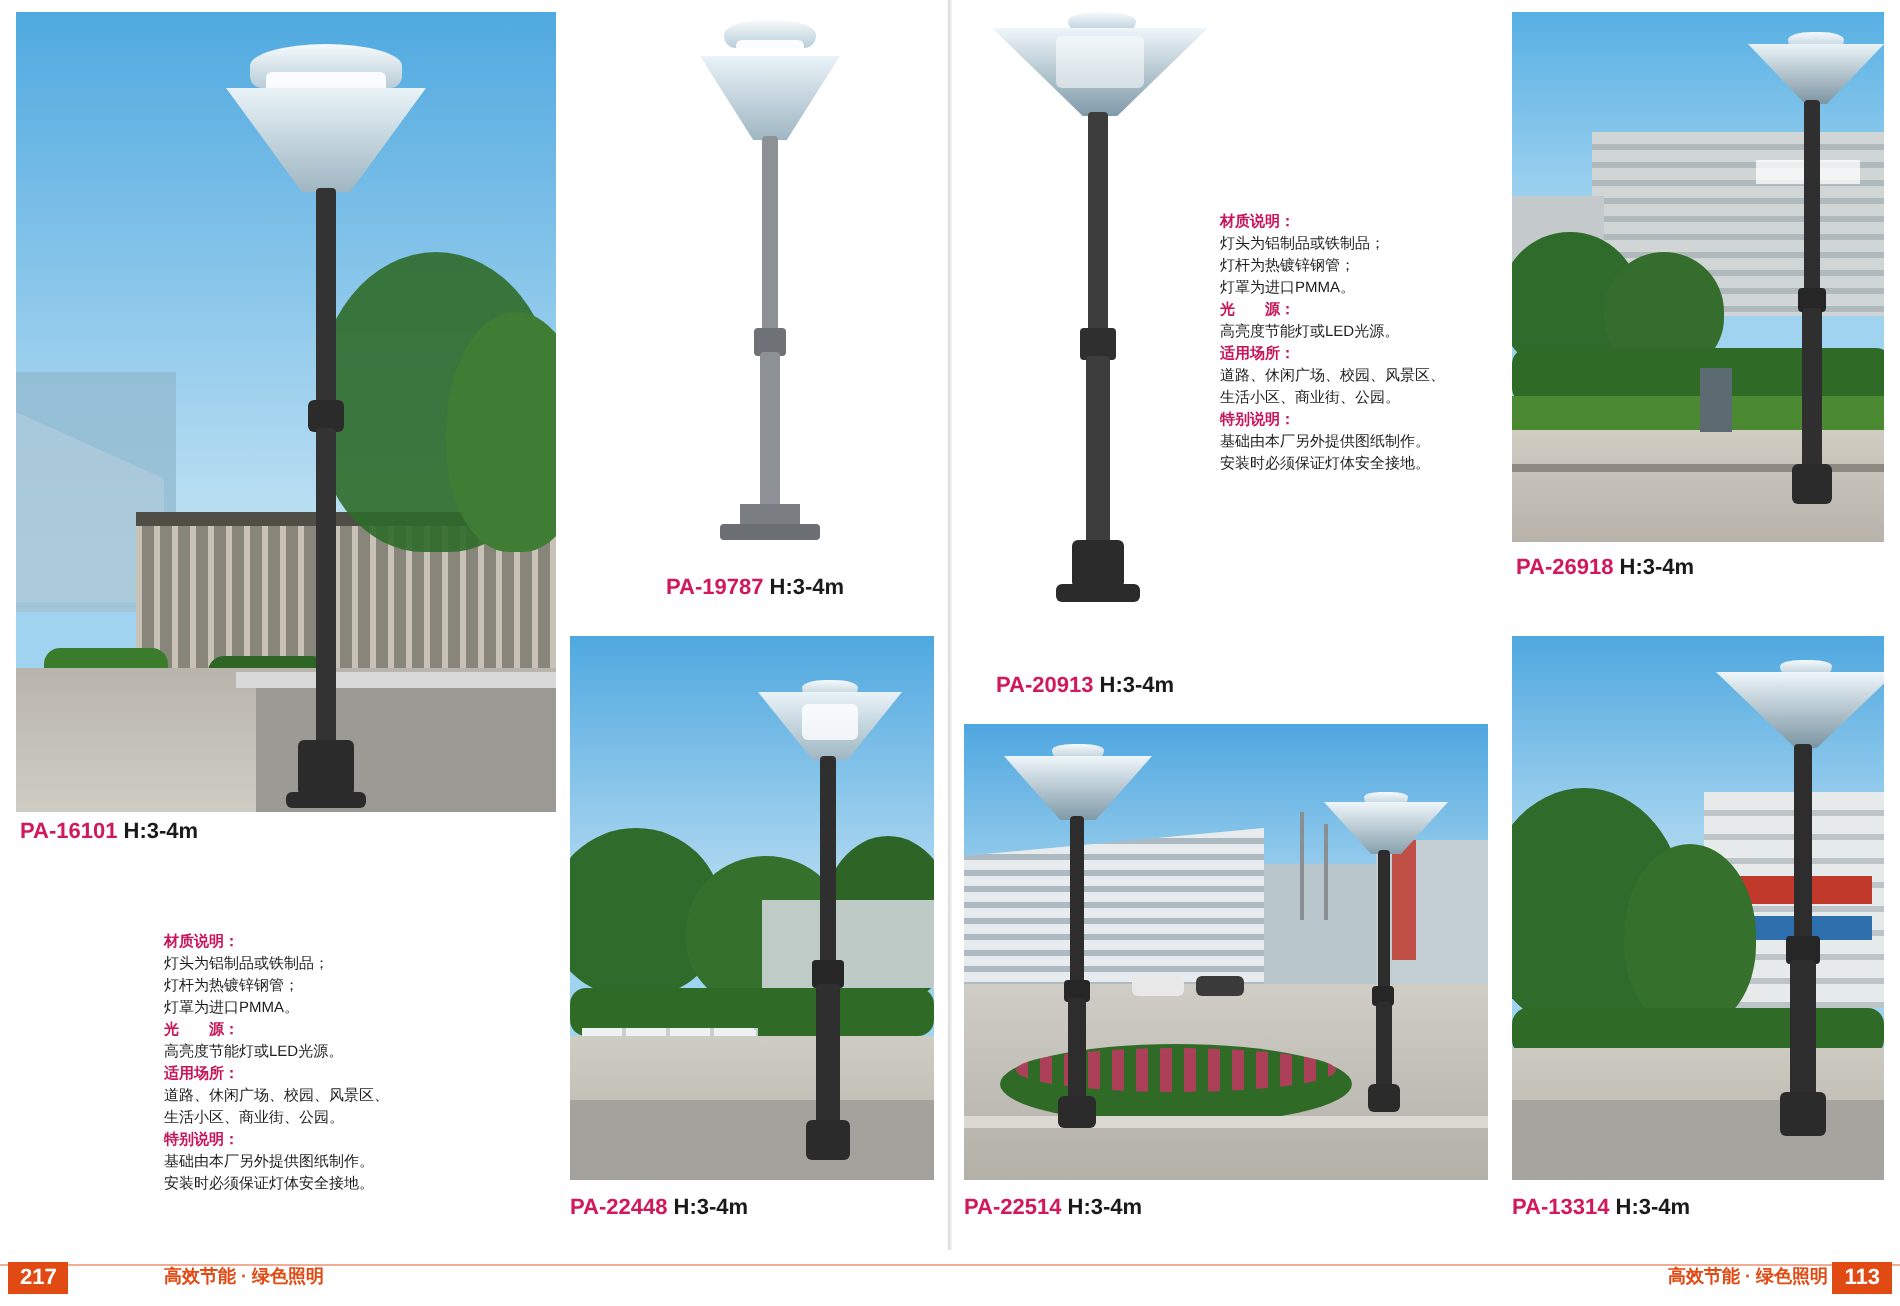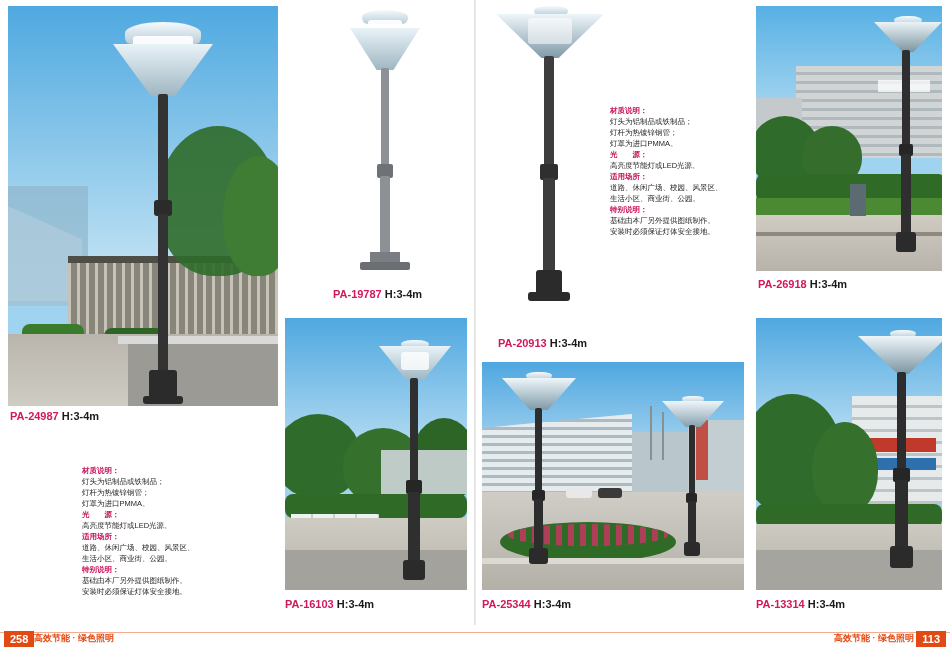--- a/index.html
+++ b/index.html
@@ -51,21 +51,21 @@
   }
   .pagenum{
     position:absolute;bottom:6px;
     font-size:11px;font-weight:bold;color:#ffffff;
     background:#e24a13;
     padding:2px 6px;
   }
   .pagenum.left{left:4px;}
   .pagenum.right{right:4px;}
   .footline{
-    position:absolute;bottom:8px;font-size:9px;color:#e24a13;font-weight:bold;
+    position:absolute;bottom:8px;font-size:9px;color:#e24a13;font-weight:bold;padding-left:48px;
   }
   .footline.left{left:34px;}
   .footline.right{right:36px;}
   .rule{
     position:absolute;bottom:20px;left:0;width:950px;height:1px;background:#e8673a;opacity:.55;
   }
 
   
   .sky{position:absolute;left:0;right:0;top:0;background:linear-gradient(#5fb7e8,#bfe4f5);}
   .ground{position:absolute;left:0;right:0;bottom:0;background:#b9b3a8;}
@@ -131,21 +131,21 @@
       <div class="glass" style="left:30px;top:22px;width:60px;height:16px;background:rgba(255,255,255,.9);"></div>
       <div class="shade" style="left:10px;top:30px;width:100px;height:52px;"></div>
       <div class="pole" style="left:55px;top:80px;width:10px;height:110px;background:#333;"></div>
       <div class="pole" style="left:51px;top:186px;width:18px;height:16px;background:#2b2b2b;border-radius:3px;"></div>
       <div class="pole" style="left:55px;top:200px;width:10px;height:160px;background:#333;"></div>
       <div class="base" style="left:46px;top:356px;width:28px;height:28px;"></div>
       <div class="base" style="left:40px;top:382px;width:40px;height:8px;"></div>
     </div>
   </div>
   <div class="caption" style="left:10px;top:410px;">
-    <span>PA-24987</span>
+    <span>PA-16101</span>
     <span class="h">H:3-4m</span>
   </div>
 
   <div class="spec" style="left:82px;top:465px;">
     <div class="t">材质说明：</div>
     <div>灯头为铝制品或铁制品；</div>
     <div>灯杆为热镀锌钢管；</div>
     <div>灯罩为进口PMMA。</div>
     <div class="t">光　　源：</div>
     <div>高亮度节能灯或LED光源。</div>
@@ -261,21 +261,21 @@
       <div class="cap" style="left:34px;top:4px;width:28px;height:9px;"></div>
       <div class="shade" style="left:12px;top:10px;width:72px;height:34px;"></div>
       <div class="glass" style="left:34px;top:16px;width:28px;height:18px;background:rgba(255,255,255,.8);"></div>
       <div class="pole" style="left:43px;top:42px;width:8px;height:104px;background:#2f2f2f;"></div>
       <div style="position:absolute;left:39px;top:144px;width:16px;height:14px;background:#262626;border-radius:2px;"></div>
       <div class="pole" style="left:41px;top:156px;width:12px;height:72px;background:#2f2f2f;"></div>
       <div class="base" style="left:36px;top:224px;width:22px;height:20px;"></div>
     </div>
   </div>
   <div class="caption" style="left:285px;top:598px;">
-    <span>PA-16103</span>
+    <span>PA-22448</span>
     <span class="h">H:3-4m</span>
   </div>
 
   <div class="photo" style="left:482px;top:362px;width:262px;height:228px;">
     <div class="sky" style="height:130px;background:linear-gradient(#4ea7e0,#cfe9f6);"></div>
 
     <div style="position:absolute;left:0;top:52px;width:150px;height:78px;background:#c9d3d8;
                 clip-path:polygon(0 18%,100% 0,100% 100%,0 100%);"></div>
     <div style="position:absolute;left:0;top:52px;width:150px;height:78px;
                 background:repeating-linear-gradient(180deg,rgba(255,255,255,.55) 0 5px,rgba(120,140,150,.35) 5px 8px);
@@ -311,21 +311,21 @@
       <div class="cap" style="left:28px;top:4px;width:22px;height:7px;"></div>
       <div class="shade" style="left:8px;top:9px;width:62px;height:26px;
            background:linear-gradient(#eef6fa,#86a0ad);"></div>
       <div class="pole" style="left:35px;top:33px;width:6px;height:70px;background:#2d2d2d;"></div>
       <div style="position:absolute;left:32px;top:101px;width:11px;height:10px;background:#262626;border-radius:2px;"></div>
       <div class="pole" style="left:34px;top:109px;width:8px;height:44px;background:#2d2d2d;"></div>
       <div class="base" style="left:30px;top:150px;width:16px;height:14px;"></div>
     </div>
   </div>
   <div class="caption" style="left:482px;top:598px;">
-    <span>PA-25344</span>
+    <span>PA-22514</span>
     <span class="h">H:3-4m</span>
   </div>
 
   <div class="photo" style="left:756px;top:318px;width:186px;height:272px;">
     <div class="sky" style="height:150px;background:linear-gradient(#4fa8e0,#d0eaf7);"></div>
 
     <div class="bldg" style="left:96px;top:78px;width:92px;height:108px;background:#dfe3e4;"></div>
     <div style="position:absolute;left:96px;top:78px;width:92px;height:108px;
                 background:repeating-linear-gradient(180deg,#e8ebec 0 9px,#b9c1c4 9px 12px);opacity:.9;"></div>
     <div style="position:absolute;left:104px;top:120px;width:76px;height:14px;background:#c0392b;"></div>
@@ -348,19 +348,19 @@
       <div class="base" style="left:38px;top:218px;width:23px;height:22px;"></div>
     </div>
   </div>
   <div class="caption" style="left:756px;top:598px;">
     <span>PA-13314</span>
     <span class="h">H:3-4m</span>
   </div>
 
   <div class="rule"></div>
   <div class="footer-bar">
-    <div class="pagenum left">258</div>
+    <div class="pagenum left">217</div>
     <div class="footline left">高效节能 · 绿色照明</div>
     <div class="footline right">高效节能 · 绿色照明</div>
     <div class="pagenum right">113</div>
   </div>
 
 </div>
 
 </body></html>

